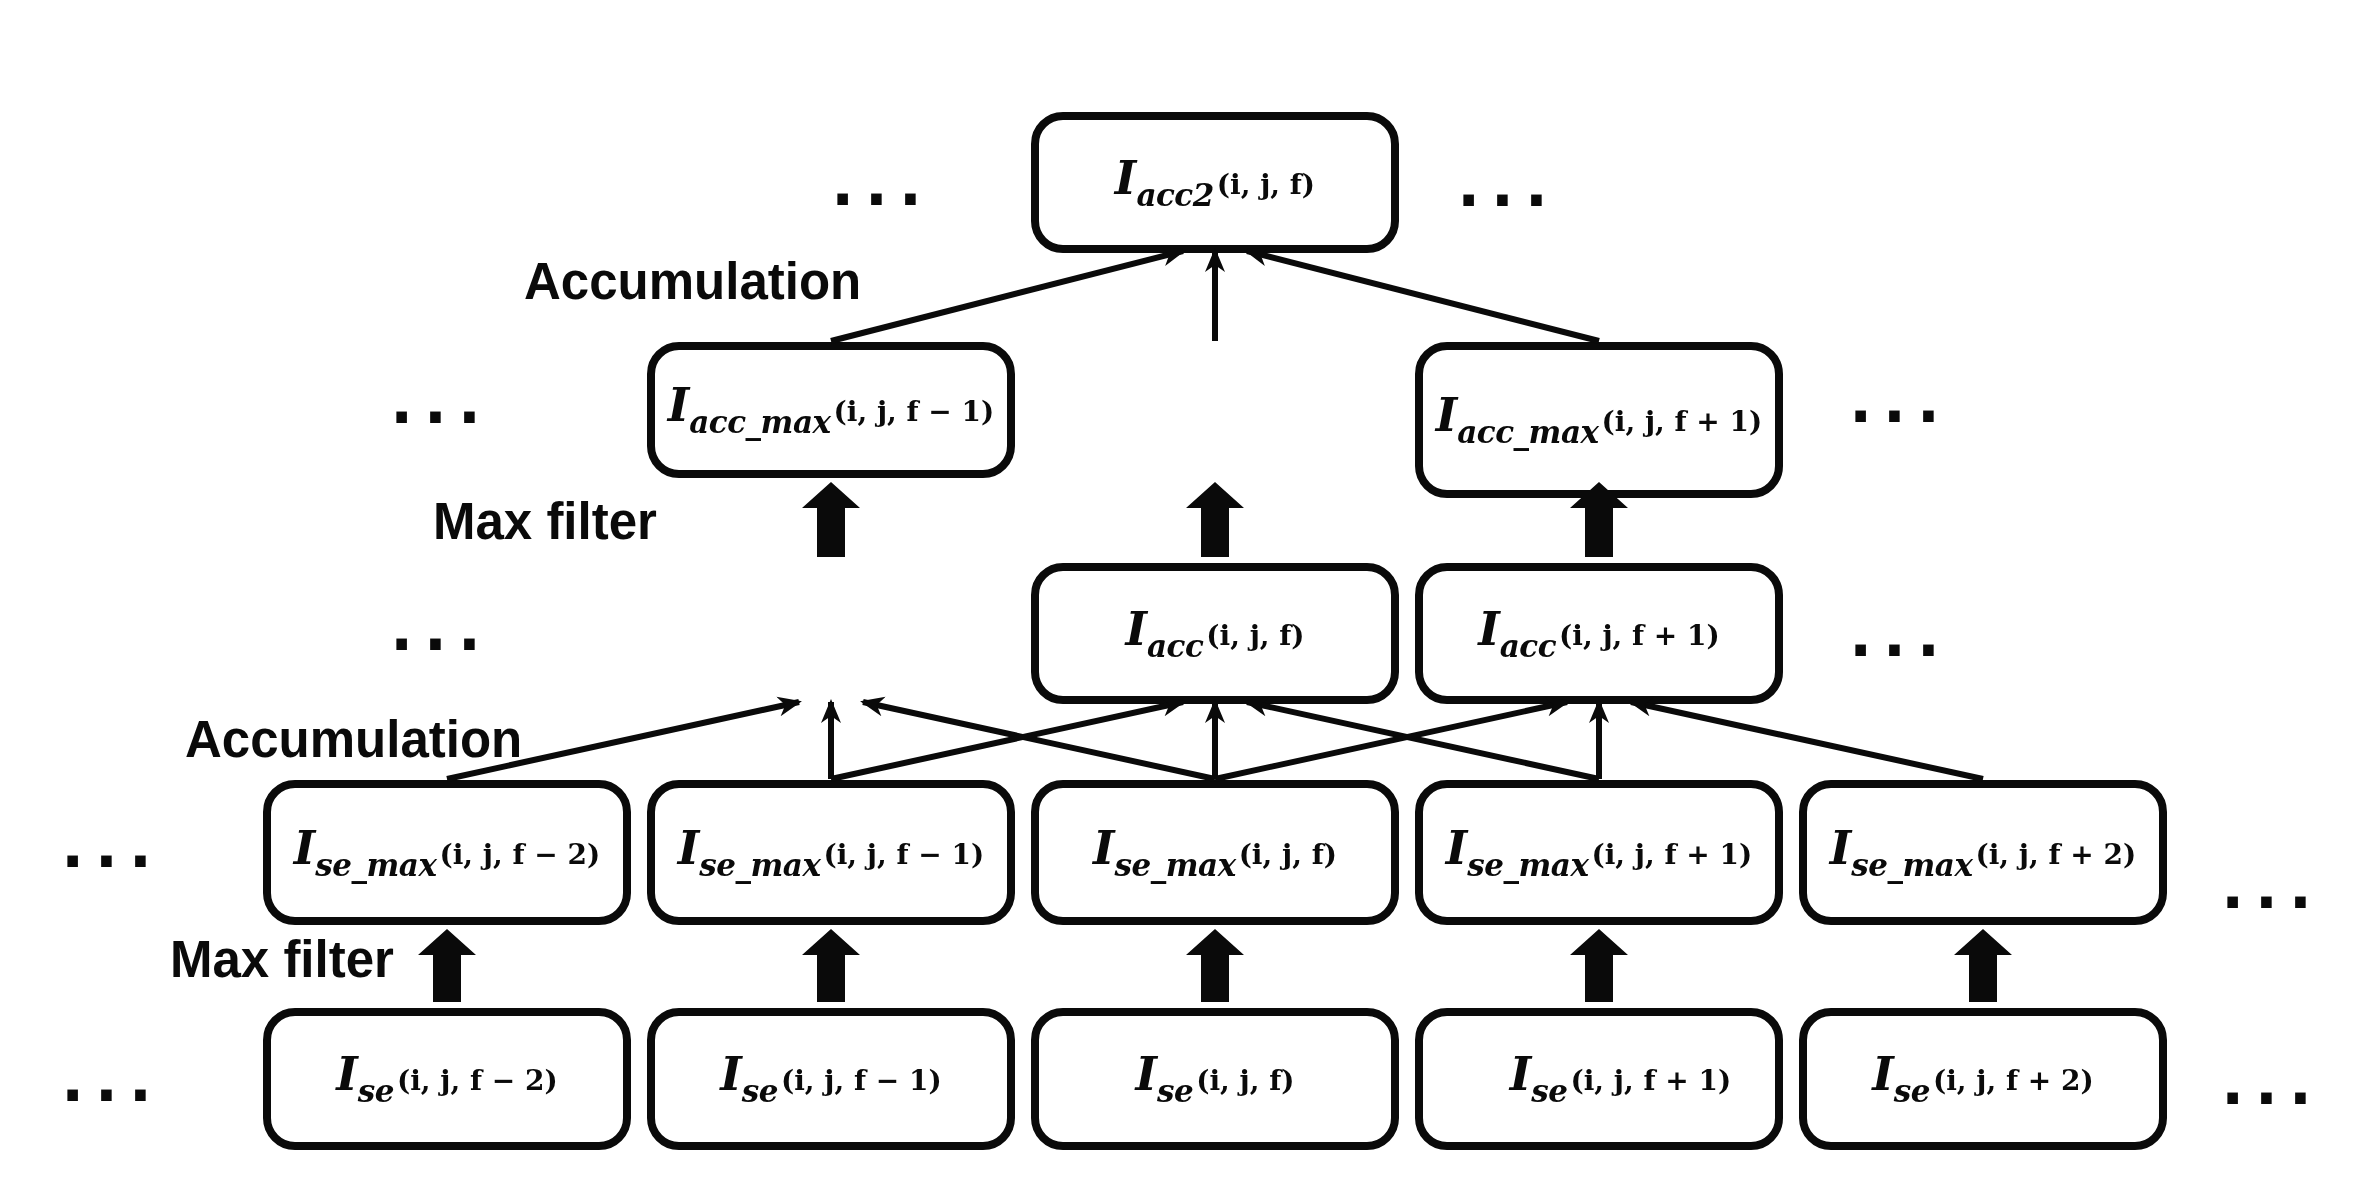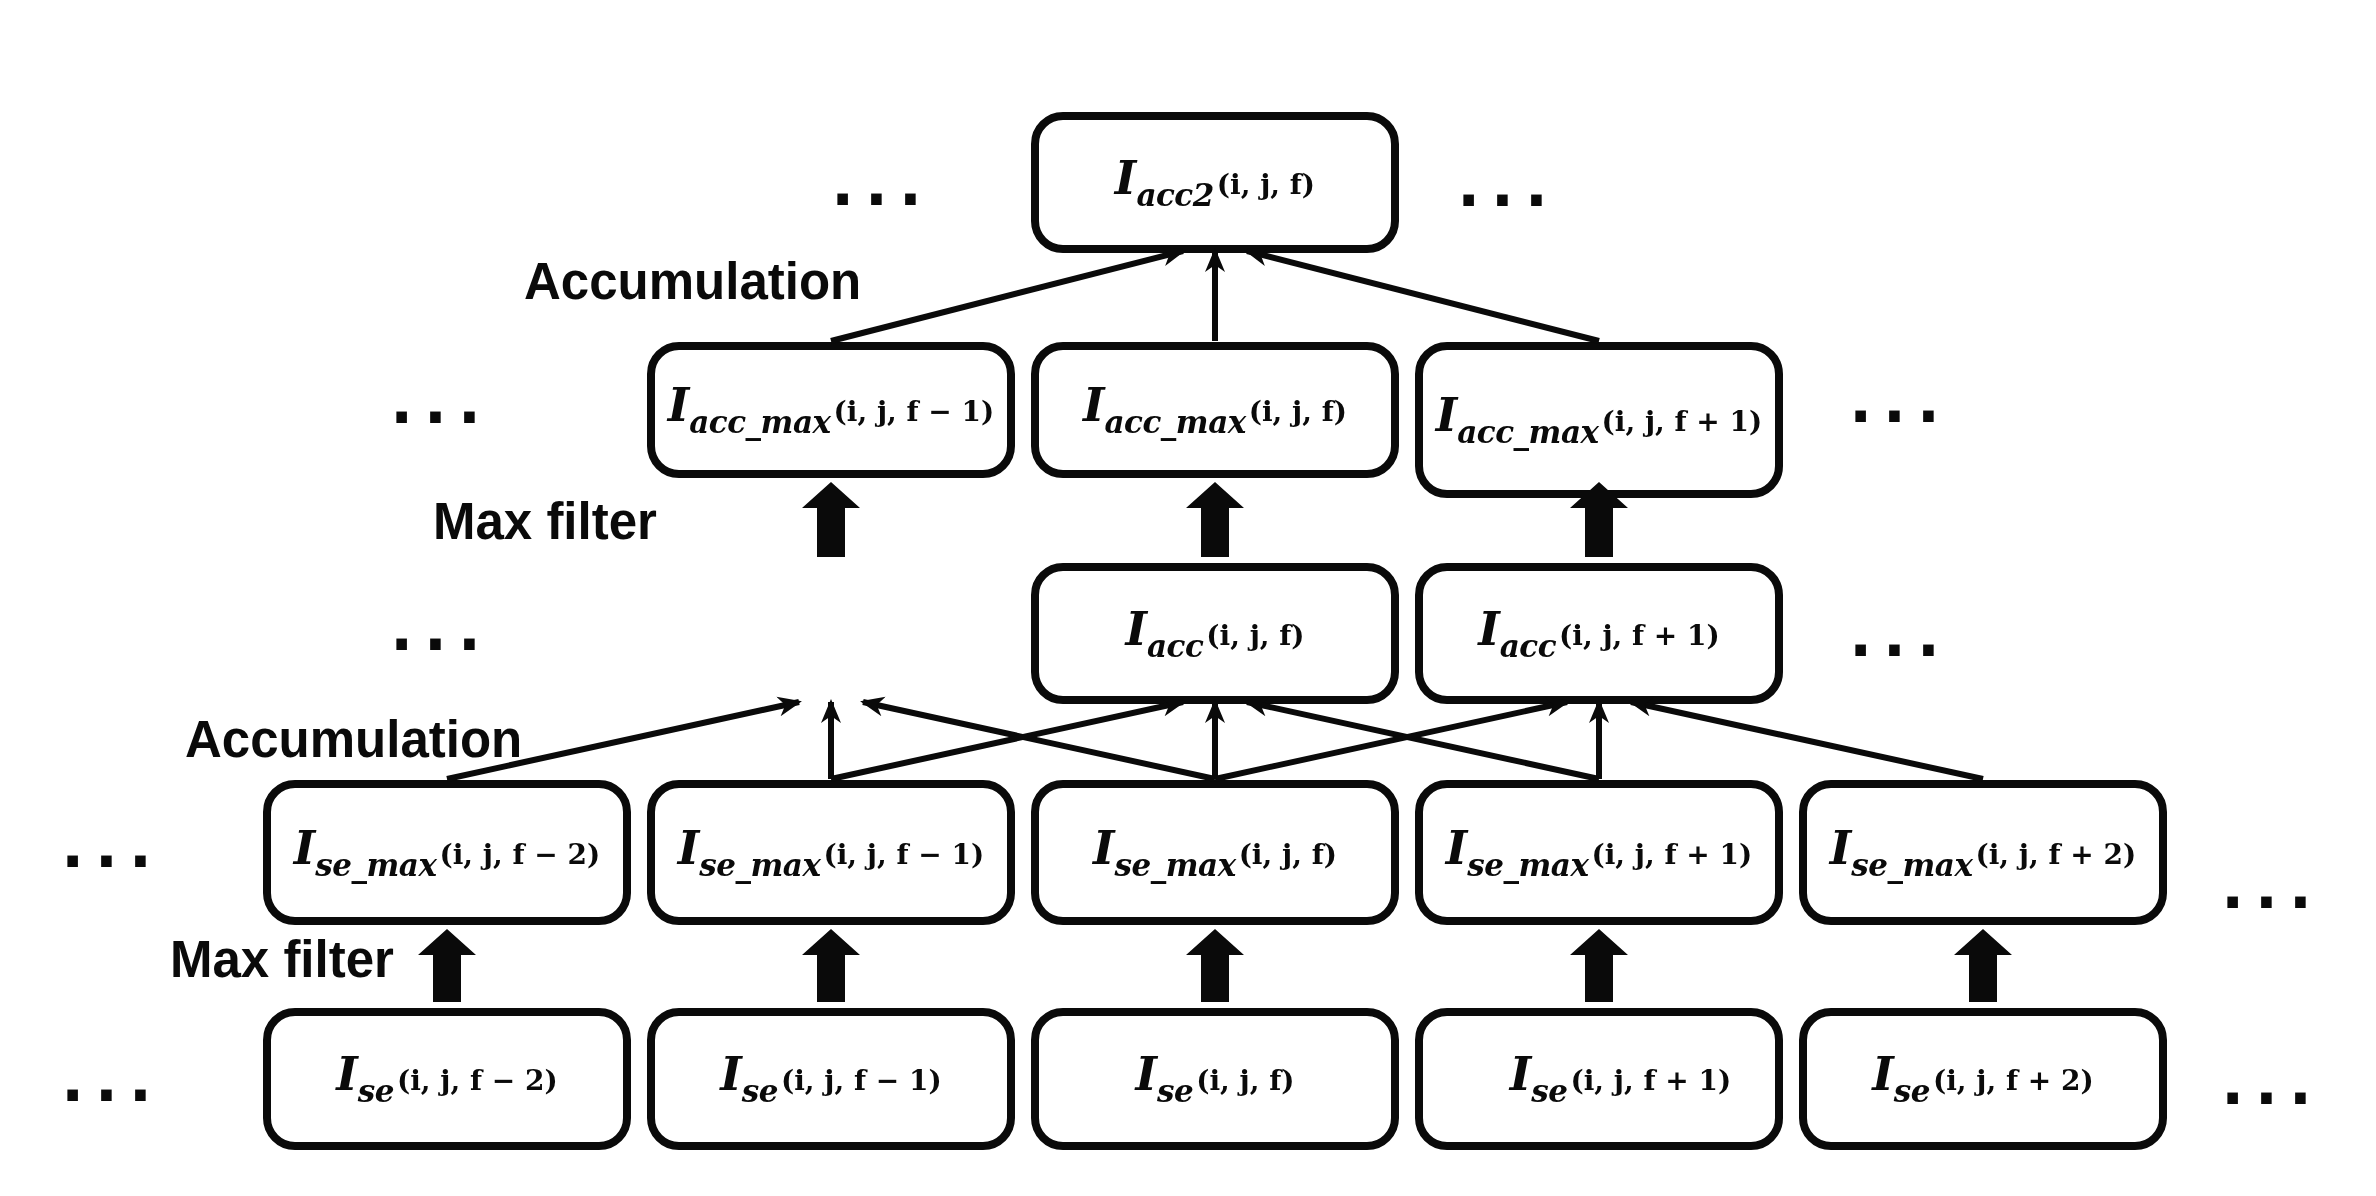--- a/index.html
+++ b/index.html
@@ -51,23 +51,20 @@
   <div class="dots" style="left:2272px;top:902px;">...</div>
   <div class="dots" style="left:112px;top:1095px;">...</div>
   <div class="dots" style="left:2272px;top:1098px;">...</div>
 
   <div class="node" style="left:1031px;top:112px;width:368px;height:141px;">
     <span class="formula"><span class="fbase">I</span><span class="fsub">acc2</span><span class="fargs">(i, j, f)</span></span>
   </div>
 
   <div class="node" style="left:647px;top:342px;width:368px;height:136px;">
     <span class="formula"><span class="fbase">I</span><span class="fsub">acc_max</span><span class="fargs">(i, j, f − 1)</span></span>
-  </div>
-  <div class="node" style="left:1031px;top:342px;width:368px;height:136px;">
-    <span class="formula"><span class="fbase">I</span><span class="fsub">acc_max</span><span class="fargs">(i, j, f)</span></span>
   </div>
   <div class="node" style="left:1415px;top:342px;width:368px;height:156px;">
     <span class="formula"><span class="fbase">I</span><span class="fsub">acc_max</span><span class="fargs">(i, j, f + 1)</span></span>
   </div>
 
   <div class="node" style="left:1031px;top:563px;width:368px;height:141px;">
     <span class="formula"><span class="fbase">I</span><span class="fsub">acc</span><span class="fargs">(i, j, f)</span></span>
   </div>
   <div class="node" style="left:1415px;top:563px;width:368px;height:141px;">
     <span class="formula"><span class="fbase">I</span><span class="fsub">acc</span><span class="fargs">(i, j, f + 1)</span></span>

